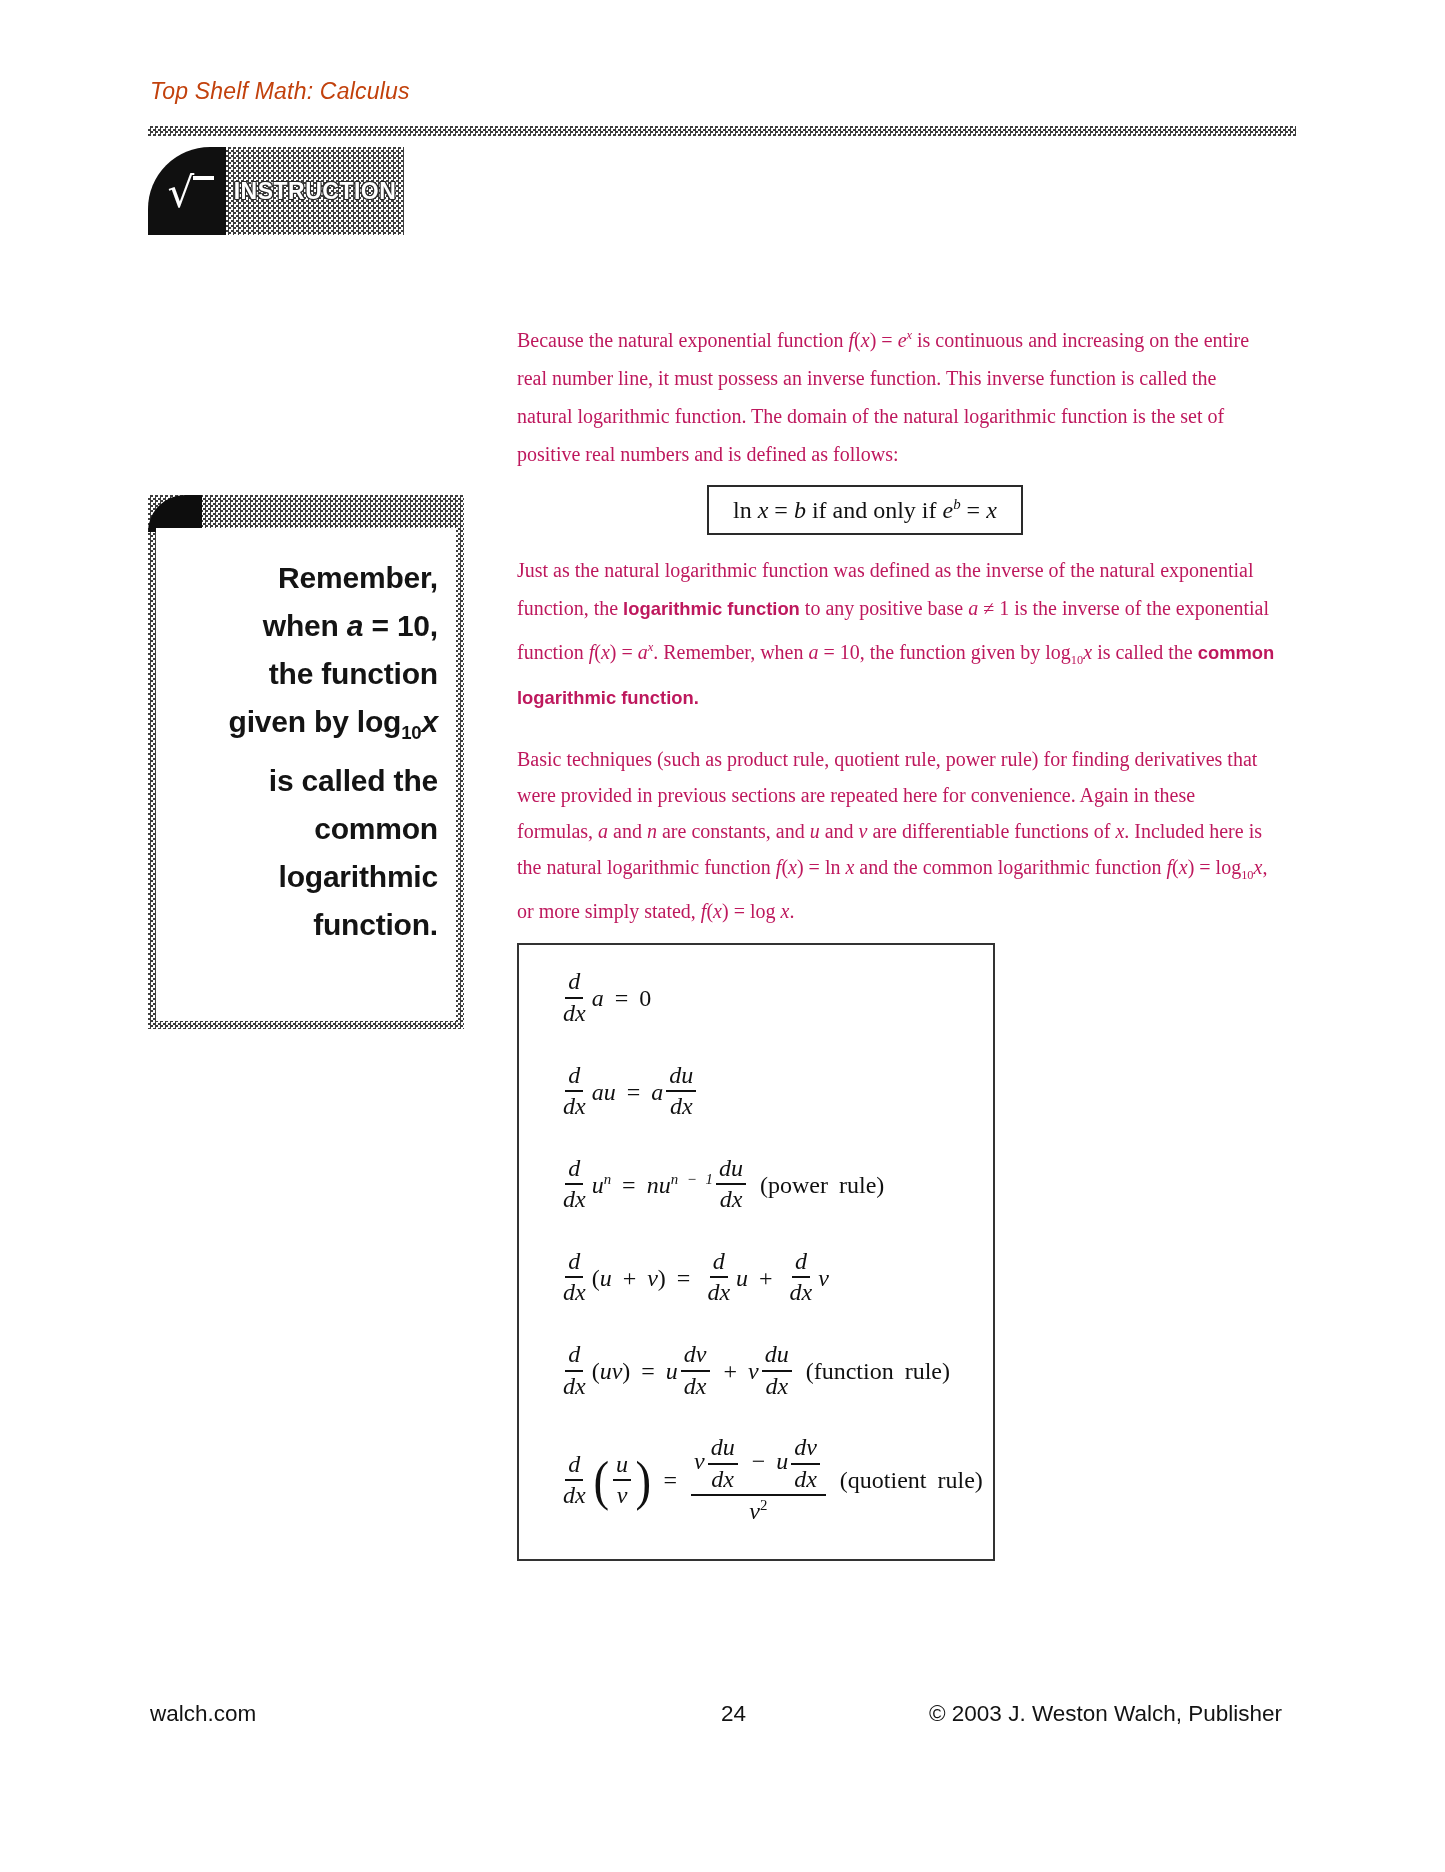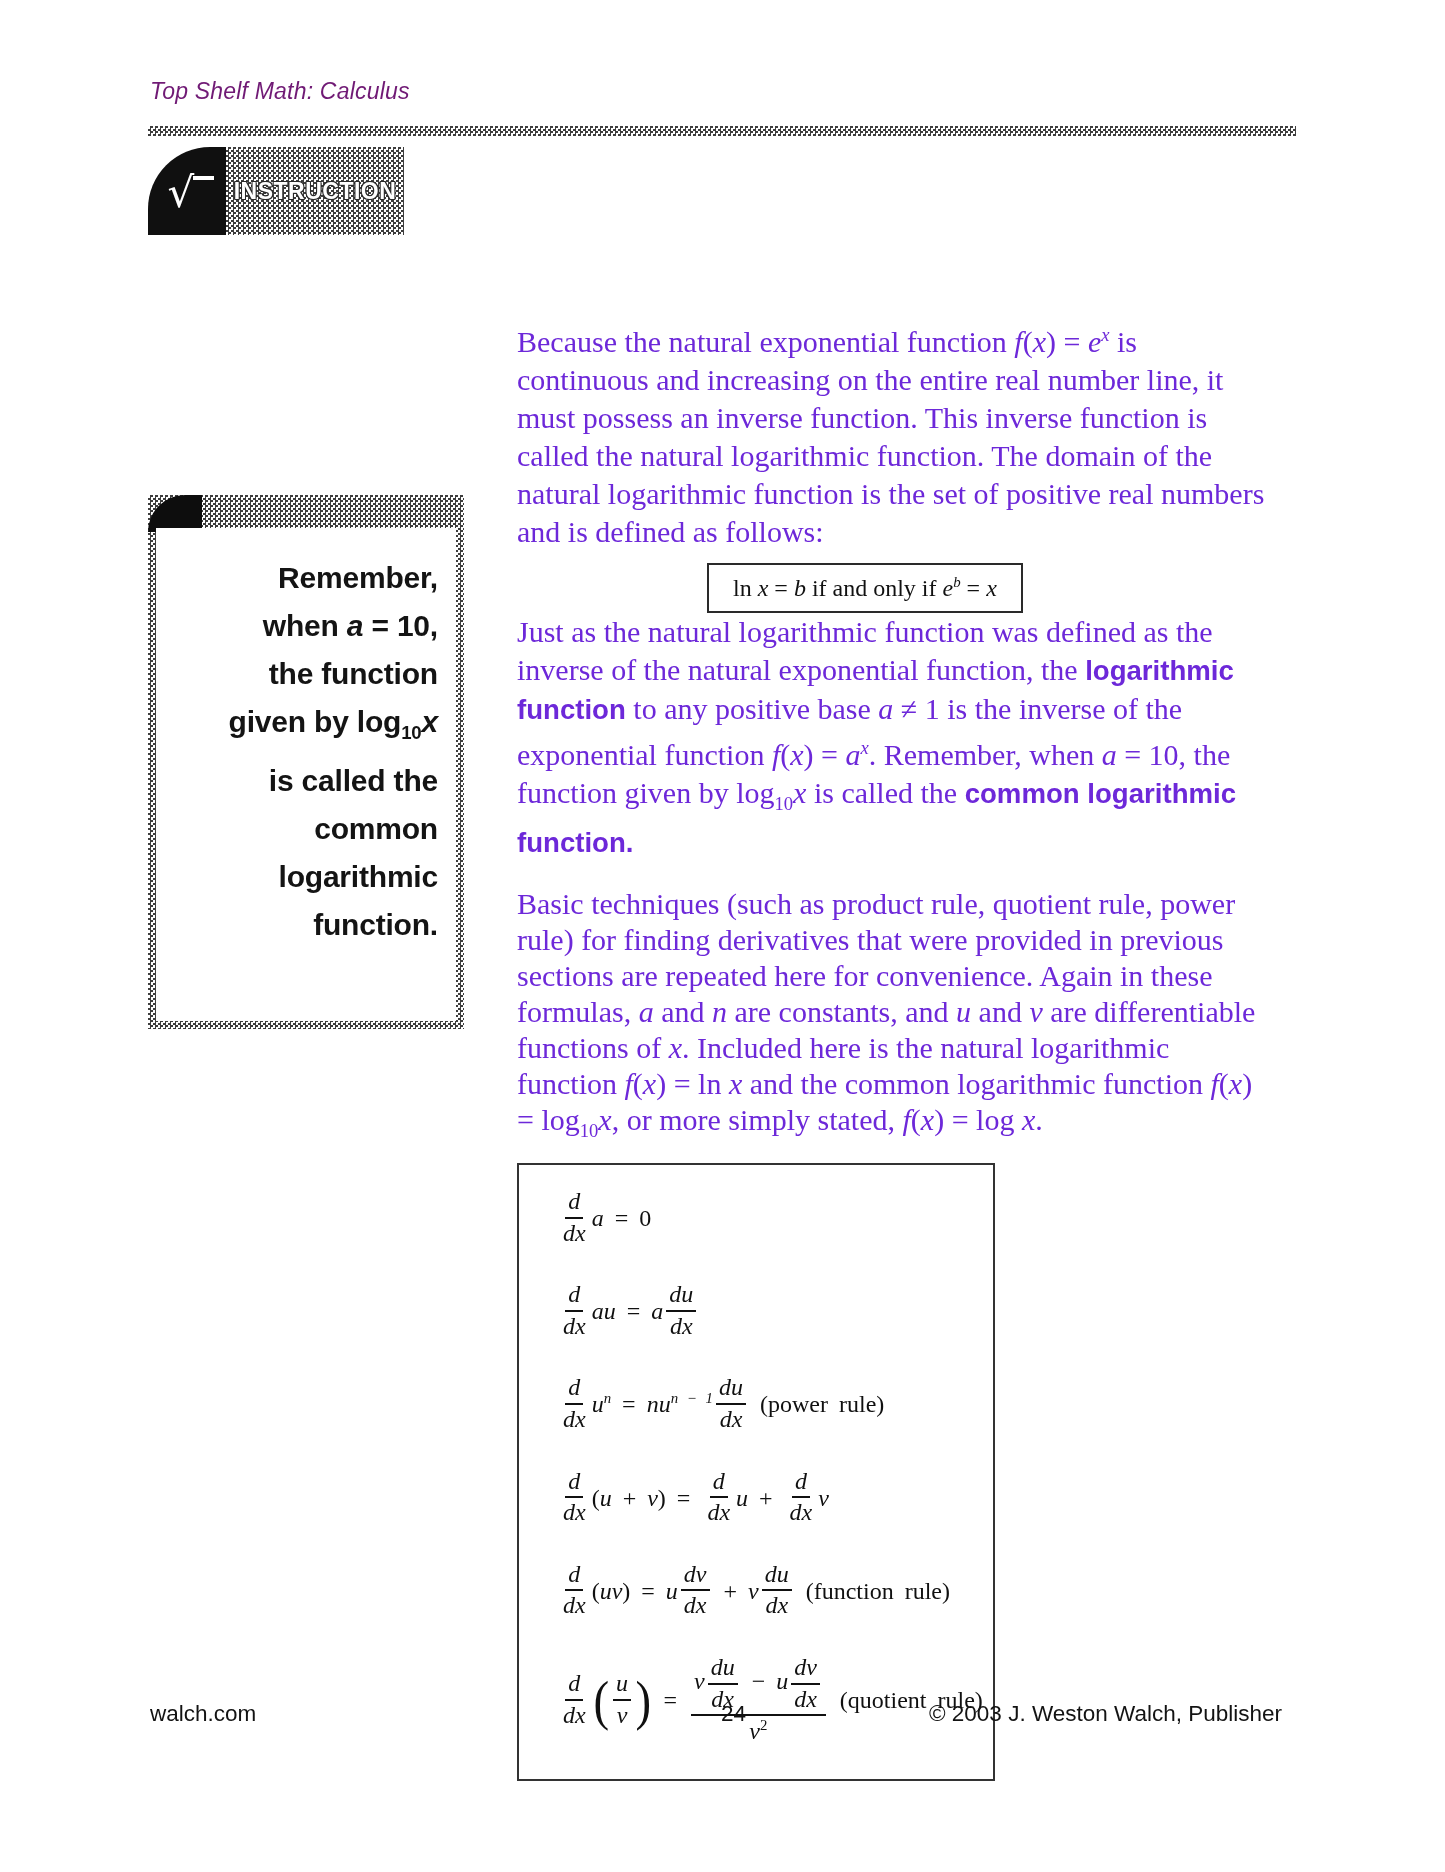--- a/index.html
+++ b/index.html
@@ -11,21 +11,21 @@
   
   .checker{
     background-color:#8a8a8a;
     background-image:conic-gradient(#3d3d3d 0deg 90deg,#ffffff 90deg 180deg,#3d3d3d 180deg 270deg,#ffffff 270deg 360deg);
     background-size:5px 5px;
   }
   
   .running-head{
     position:absolute; left:150px; top:78px;
     font-family:"Liberation Sans", sans-serif; font-style:italic;
-    font-size:23px; letter-spacing:0.2px; color:#701a75;
+    font-size:23px; letter-spacing:0.2px; color:#c2410c;
   }
   .header-rule{ position:absolute; left:148px; top:126px; width:1148px; height:10px; }
   
   .badge{ position:absolute; left:148px; top:147px; height:88px; display:flex; }
   .badge-black{
     width:78px; height:88px; background:#101010; border-top-left-radius:62px;
     display:flex; align-items:center; justify-content:center;
   }
   .sqrt-wrap{ position:relative; color:#fff; font-size:42px; line-height:1;
     font-family:"DejaVu Serif", serif; font-style:italic; transform:translate(-6px,2px);}
@@ -37,22 +37,22 @@
     text-shadow:-1px -1px 0 #2a2a2a, 1px -1px 0 #2a2a2a, -1px 1px 0 #2a2a2a, 1px 1px 0 #2a2a2a;
   }
   
   .page-title{
     position:absolute; left:517px; top:142px; width:600px;
     font-family:"Liberation Sans", sans-serif; font-weight:bold;
     font-size:35px; line-height:46px; letter-spacing:-0.3px; color:#141414;
   }
   
   .col{ position:absolute; left:517px; top:316px; width:758px; }
-  .body-par{ margin:0; font-size:30px; line-height:38px; color:#6d28d9; }
-  .par2{ }
+  .body-par{ margin:0; font-size:20px; line-height:38px; color:#be185d; }
+  .par2{ margin-top:16px; }
   .par3{ margin-top:24px; line-height:36px; }
   .it{ font-style:italic; }
   .bsans{ font-family:"Liberation Sans", sans-serif; font-weight:bold; font-size:0.92em; }
   sup{ font-size:0.62em; } sub{ font-size:0.62em; }
   
   .def-box{
     width:fit-content; margin:12px auto 0 190px; padding:9px 24px;
     border:2px solid #2a2a2a; font-size:24px; white-space:nowrap;
   }
   

